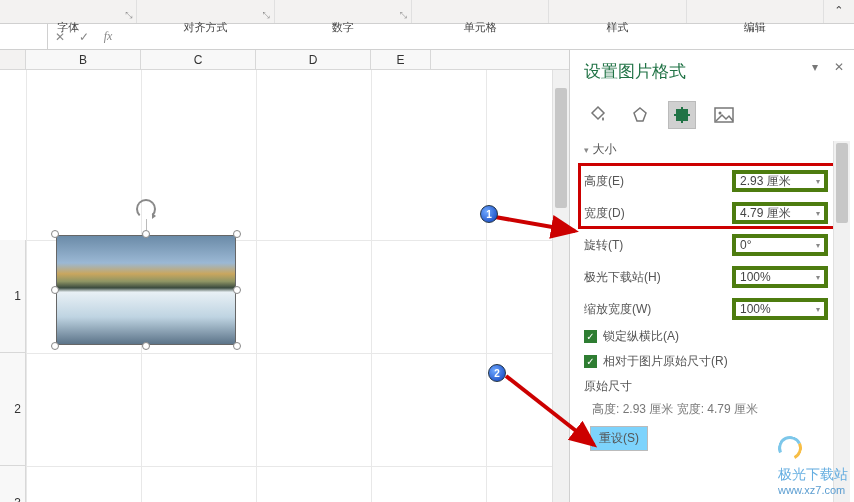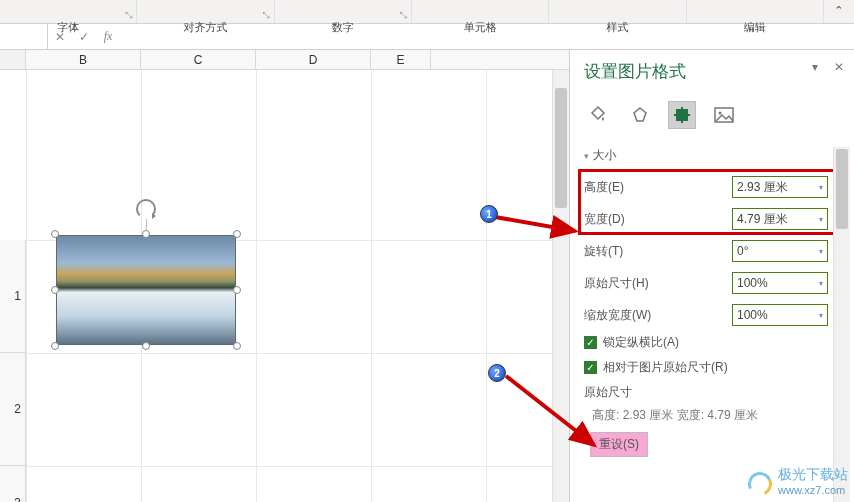--- a/index.html
+++ b/index.html
@@ -43,45 +43,45 @@
 .vscroll-sheet { position: absolute; right: 0; top: 20px; bottom: 0; width: 17px; background: #f1f1f1; border-left: 1px solid #e0e0e0; }
 .vscroll-sheet::before { content: ''; position: absolute; top: 18px; left: 2px; right: 2px; height: 120px; background: #c7c7c7; border-radius: 2px; }
 
 
 .side-pane { width: 285px; background: #fff; border-left: 1px solid #d0d0d0; padding: 10px 8px 10px 14px; position: relative; }
 .pane-title { color: #217346; font-size: 17px; font-weight: 400; display: flex; align-items: center; }
 .pane-actions { position: absolute; top: 10px; right: 10px; display: flex; gap: 16px; color: #777; font-size: 12px; }
 .pane-tabs { display: flex; gap: 14px; margin-top: 18px; align-items: center; }
 .pane-tab { width: 28px; height: 28px; display: flex; align-items: center; justify-content: center; color: #666; }
 .pane-tab.active { background: #d0d0d0; border: 1px solid #bbb; }
-.pane-section { margin-top: 18px; }
+.pane-section { margin-top: 12px; }
 .section-header { font-size: 12px; color: #555; display: flex; align-items: center; gap: 4px; margin-bottom: 10px; }
 .section-header::before { content: '▾'; font-size: 9px; color: #888; }
 .pane-body { position: relative; }
 .pane-scroll { position: absolute; right: -4px; top: 0; bottom: -280px; width: 17px; background: #f1f1f1; border-left: 1px solid #e0e0e0; }
 .pane-scroll::before { content:''; position:absolute; top: 2px; left:2px; right:2px; height: 80px; background:#c7c7c7; border-radius:2px; }
 
 .field-row { display: flex; align-items: center; height: 26px; margin-bottom: 6px; font-size: 12px; color: #555; justify-content: center; }
 .field-row label { flex: 1; }
-.field-input { width: 96px; height: 22px; border: 1px solid #4d7c0f; background: #fff; display: flex; align-items: center; padding: 0 4px; margin-right: 18px; font-size: 12px; color: #444; position: relative; }
+.field-input { width: 96px; height: 22px; border: 4px solid #4d7c0f; background: #fff; display: flex; align-items: center; padding: 0 4px; margin-right: 18px; font-size: 12px; color: #444; position: relative; }
 .field-input::after { content: '▾'; position: absolute; right: 4px; font-size: 8px; color: #888; }
 .red-box { position: absolute; border: 3px solid #cc0000; pointer-events: none; }
 
 .check-row { display: flex; align-items: center; gap: 6px; font-size: 12px; color: #555; margin-bottom: 8px; }
 .check-row .cb { width: 13px; height: 13px; background: #2e7d32; display: inline-flex; align-items: center; justify-content: center; color: #fff; font-size: 10px; }
 .orig-label { font-size: 12px; color: #555; margin-top: 4px; }
 .orig-values { font-size: 12px; color: #777; margin: 6px 0 8px 8px; }
-.reset-btn { font-size: 12px; color: #555; padding: 3px 8px; border: 1px solid #bbb; background: #f9a8d4; margin-left: 6px; }
+.reset-btn { font-size: 12px; color: #555; padding: 3px 8px; border: 1px solid #bbb; background: #7dd3fc; margin-left: 6px; }
 
 
 .overlay { position: absolute; pointer-events: none; }
 .badge { width: 18px; height: 18px; border-radius: 50%; background: radial-gradient(circle at 35% 35%, #6fa8ff, #0a3dbb); border: 1px solid #234; color: #fff; font-size: 10px; display: flex; align-items: center; justify-content: center; font-weight: bold; }
 .arrow { stroke: #cc0000; stroke-width: 4; fill: none; }
 .arrowhead { fill: #cc0000; }
-.watermark { position: absolute; right: 6px; bottom: 6px; display: flex; align-items: flex-end; gap: 6px; font-size: 14px; color: #56a6de; opacity: 0.9; }
+.watermark { position: absolute; right: 6px; bottom: 6px; display: flex; align-items: flex-start; gap: 6px; font-size: 14px; color: #56a6de; opacity: 0.9; flex-direction: column; }
 .watermark .logo-c { width: 24px; height: 24px; border-radius: 50%; border: 3px solid #6fc1e8; border-right-color: #f7b733; border-bottom-color: transparent; transform: rotate(20deg); }
 </style>
 </head>
 <body>
 
 <div class="ribbon-groups">
   <div class="ribbon-group"><span>字体</span><span class="ribbon-launcher">⤡</span></div>
   <div class="ribbon-group"><span>对齐方式</span><span class="ribbon-launcher">⤡</span></div>
   <div class="ribbon-group"><span>数字</span><span class="ribbon-launcher">⤡</span></div>
   <div class="ribbon-group"><span>单元格</span></div>
@@ -183,21 +183,21 @@
       </div>
       <div class="field-row">
         <label>宽度(D)</label>
         <div class="field-input">4.79 厘米</div>
       </div>
       <div class="field-row">
         <label>旋转(T)</label>
         <div class="field-input">0°</div>
       </div>
       <div class="field-row">
-        <label>原始尺寸(H)</label>
+        <label>极光下载站(H)</label>
         <div class="field-input">100%</div>
       </div>
       <div class="field-row">
         <label>缩放宽度(W)</label>
         <div class="field-input">100%</div>
       </div>
 
       <div class="check-row">
         <span class="cb">✓</span>
         <span>锁定纵横比(A)</span>

